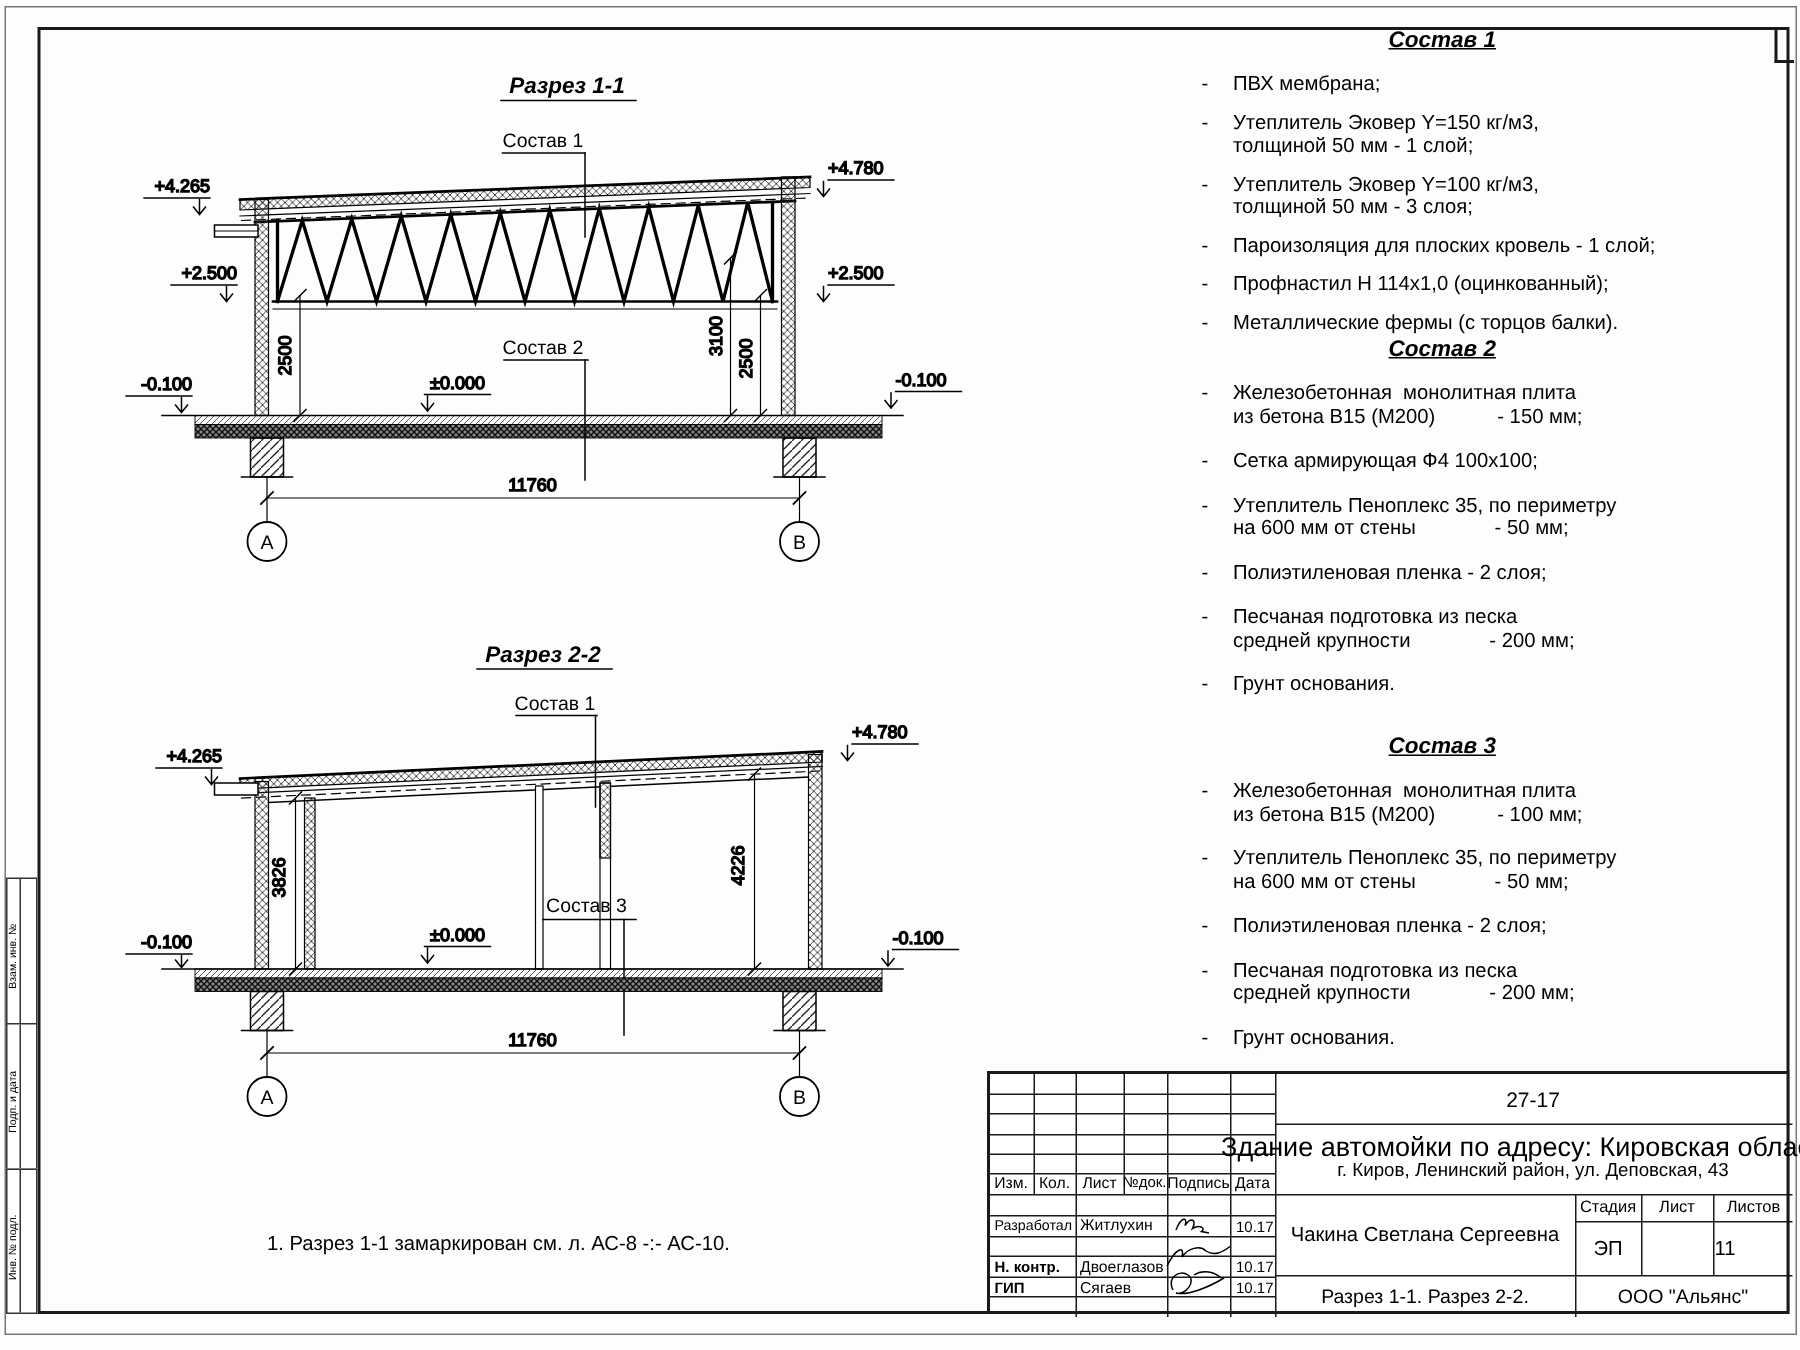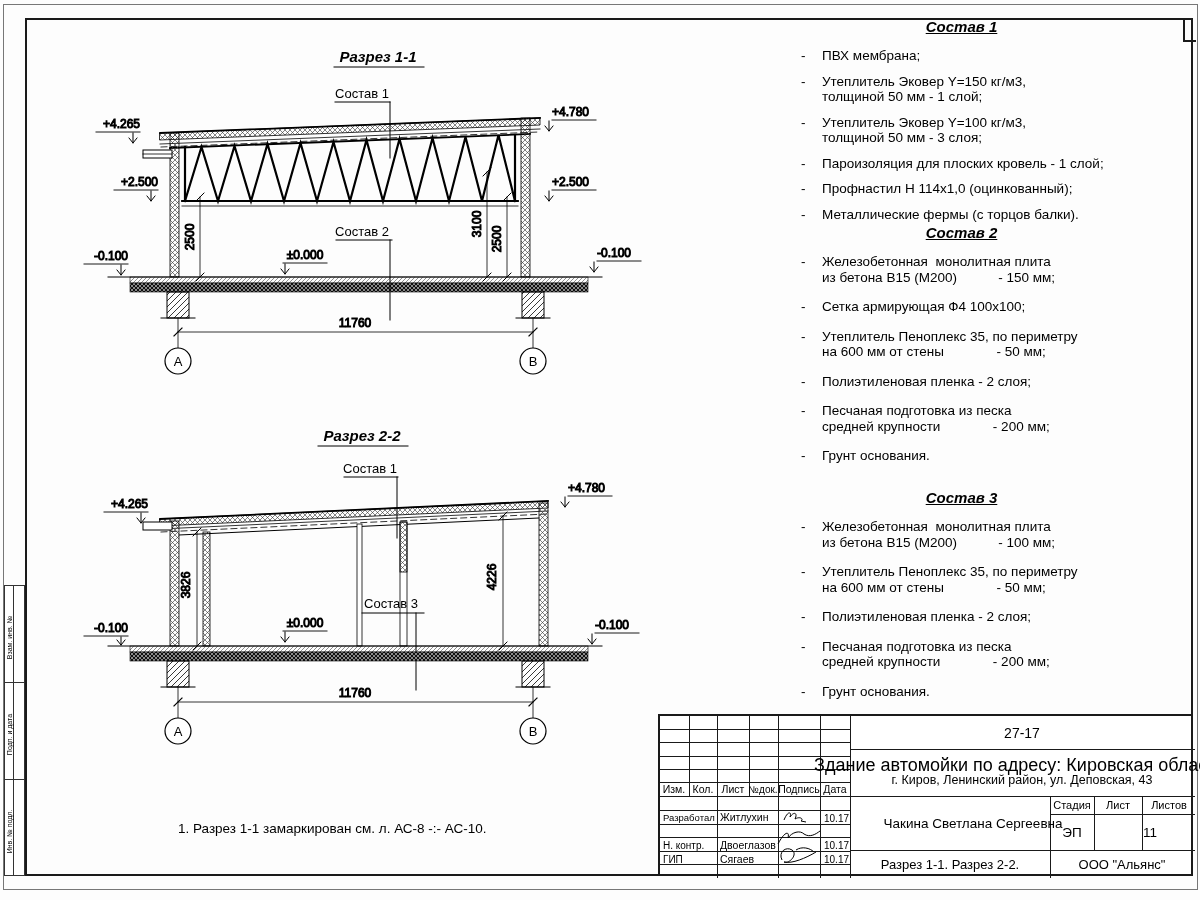--- a/index.html
+++ b/index.html
@@ -424,41 +424,41 @@
   <div class="tb-text" style="left:14px;top:73px;font-size:10.5px;">Изм.</div>
   <div class="tb-text" style="left:43px;top:73px;font-size:10.5px;">Кол.</div>
   <div class="tb-text" style="left:73px;top:73px;font-size:10.5px;">Лист</div>
   <div class="tb-text" style="left:103px;top:73px;font-size:10px;">№док.</div>
   <div class="tb-text" style="left:139px;top:73px;font-size:10.5px;">Подпись</div>
   <div class="tb-text" style="left:175px;top:73px;font-size:10.5px;">Дата</div>
 
   <div class="tb-left" style="left:3px;top:96px;font-size:9.5px;">Разработал</div>
   <div class="tb-left" style="left:60px;top:95px;font-size:10.5px;">Житлухин</div>
   <div class="tb-left" style="left:164px;top:97px;font-size:10px;">10.17</div>
-  <div class="tb-left" style="left:3px;top:124px;font-size:10px;">Н. контр.</div>
+  <div class="tb-left" style="left:3px;top:124px;font-size:10px;font-weight:bold;">Н. контр.</div>
   <div class="tb-left" style="left:60px;top:123px;font-size:10.5px;">Двоеглазов</div>
   <div class="tb-left" style="left:164px;top:124px;font-size:10px;">10.17</div>
-  <div class="tb-left" style="left:3px;top:138px;font-size:10px;">ГИП</div>
+  <div class="tb-left" style="left:3px;top:138px;font-size:10px;font-weight:bold;">ГИП</div>
   <div class="tb-left" style="left:60px;top:137px;font-size:10.5px;">Сягаев</div>
   <div class="tb-left" style="left:164px;top:138px;font-size:10px;">10.17</div>
 
   <svg class="sig" style="left:120px;top:92px;" width="38" height="16" viewBox="0 0 38 16">
     <path d="M4,12 C8,2 12,4 10,9 C14,3 18,5 15,11 C20,8 24,11 21,13 L26,14" fill="none" stroke="#000" stroke-width="1"></path>
   </svg>
   <svg class="sig" style="left:116px;top:112px;" width="46" height="20" viewBox="0 0 46 20">
     <path d="M2,16 C8,4 14,2 12,10 C16,4 24,2 28,6 C34,10 40,6 44,3" fill="none" stroke="#000" stroke-width="1"></path>
   </svg>
   <svg class="sig" style="left:116px;top:128px;" width="46" height="22" viewBox="0 0 46 22">
     <path d="M6,16 C2,8 10,2 16,6 C22,10 14,20 8,18 C16,20 30,14 40,8 M20,6 C26,2 34,4 38,8" fill="none" stroke="#000" stroke-width="1"></path>
   </svg>
 
   <div class="tb-text" style="left:362px;top:17px;font-size:14px;">27-17</div>
   <div class="tb-text" style="left:362px;top:49px;font-size:18px;">Здание автомойки по адресу: Кировская область,</div>
   <div class="tb-text" style="left:362px;top:64px;font-size:12.5px;">г. Киров, Ленинский район, ул. Деповская, 43</div>
-  <div class="tb-text" style="left:290px;top:107px;font-size:13.5px;margin-left:23px;">Чакина Светлана Сергеевна</div>
+  <div class="tb-text" style="left:290px;top:107px;font-size:13.5px;">Чакина Светлана Сергеевна</div>
   <div class="tb-text" style="left:290px;top:148px;font-size:13px;">Разрез 1-1. Разрез 2-2.</div>
   <div class="tb-text" style="left:412px;top:89px;font-size:11px;">Стадия</div>
   <div class="tb-text" style="left:458px;top:89px;font-size:11px;">Лист</div>
   <div class="tb-text" style="left:509px;top:89px;font-size:11px;">Листов</div>
   <div class="tb-text" style="left:412px;top:116px;font-size:13.5px;">ЭП</div>
   <div class="tb-text" style="left:458px;top:116px;font-size:13.5px;margin-left:32px;">11</div>
   <div class="tb-text" style="left:509px;top:116px;font-size:13.5px;"></div>
   <div class="tb-text" style="left:462px;top:148px;font-size:13px;">ООО "Альянс"</div>
 </div>
 

